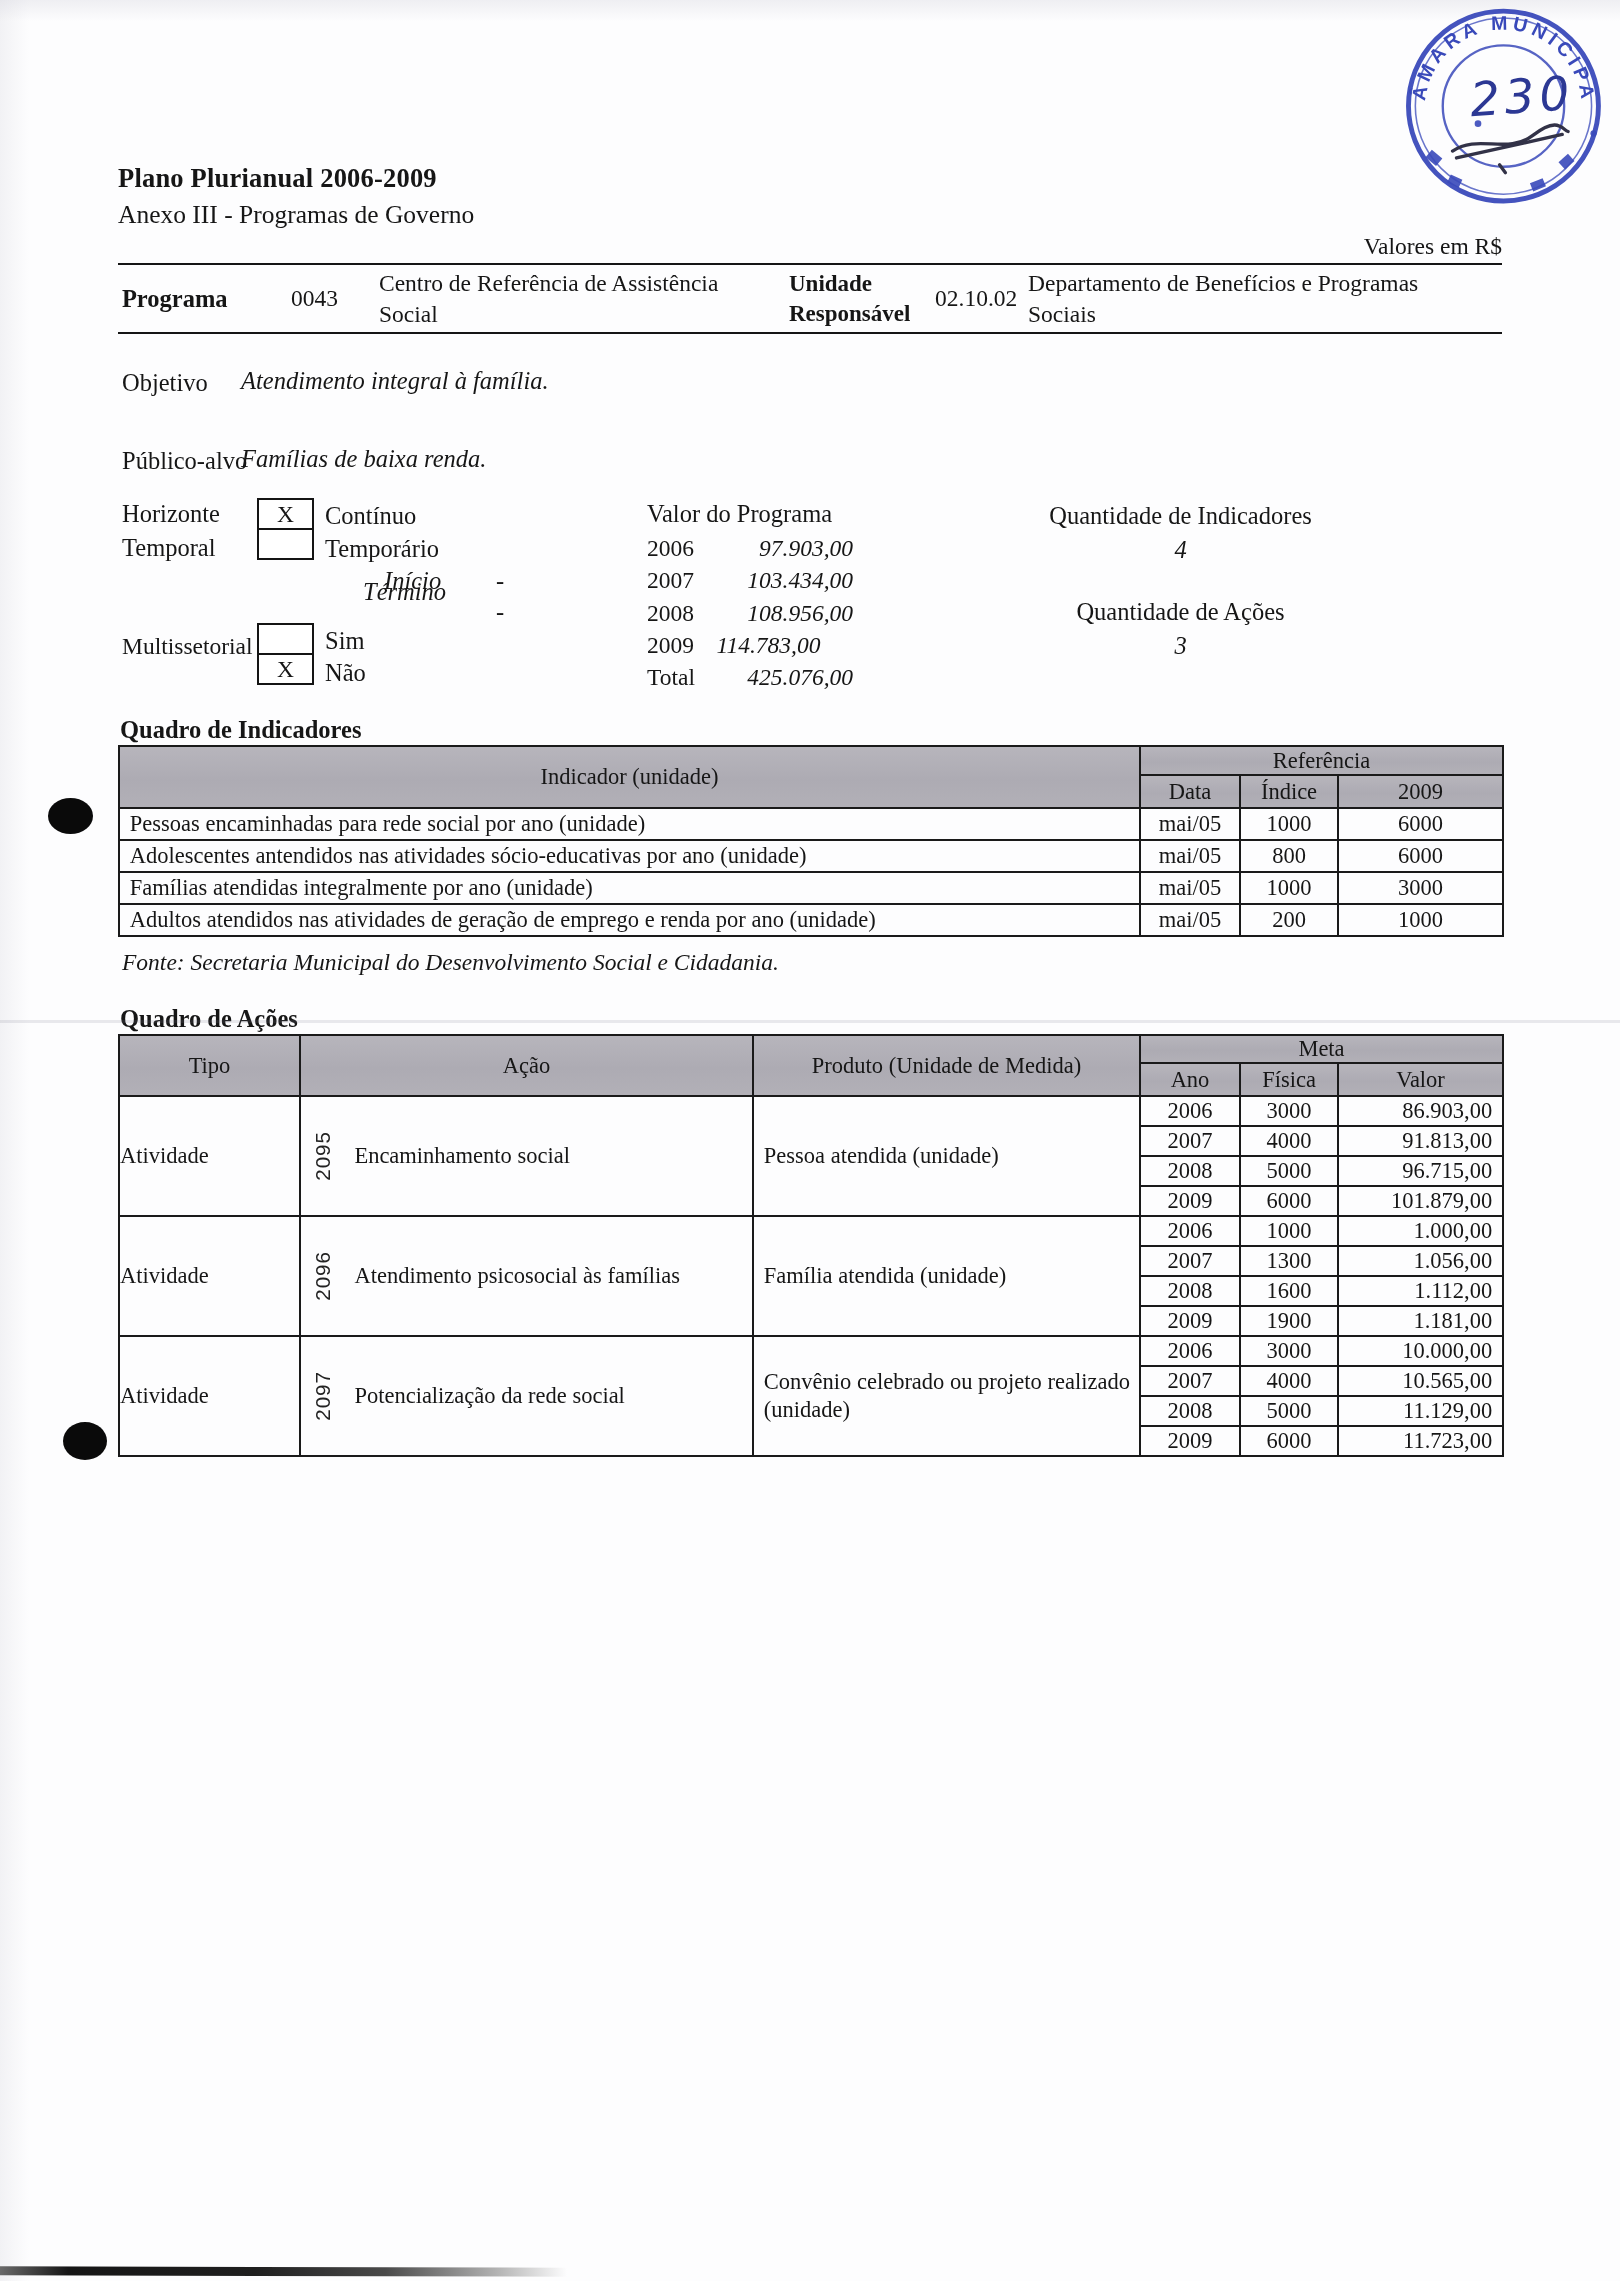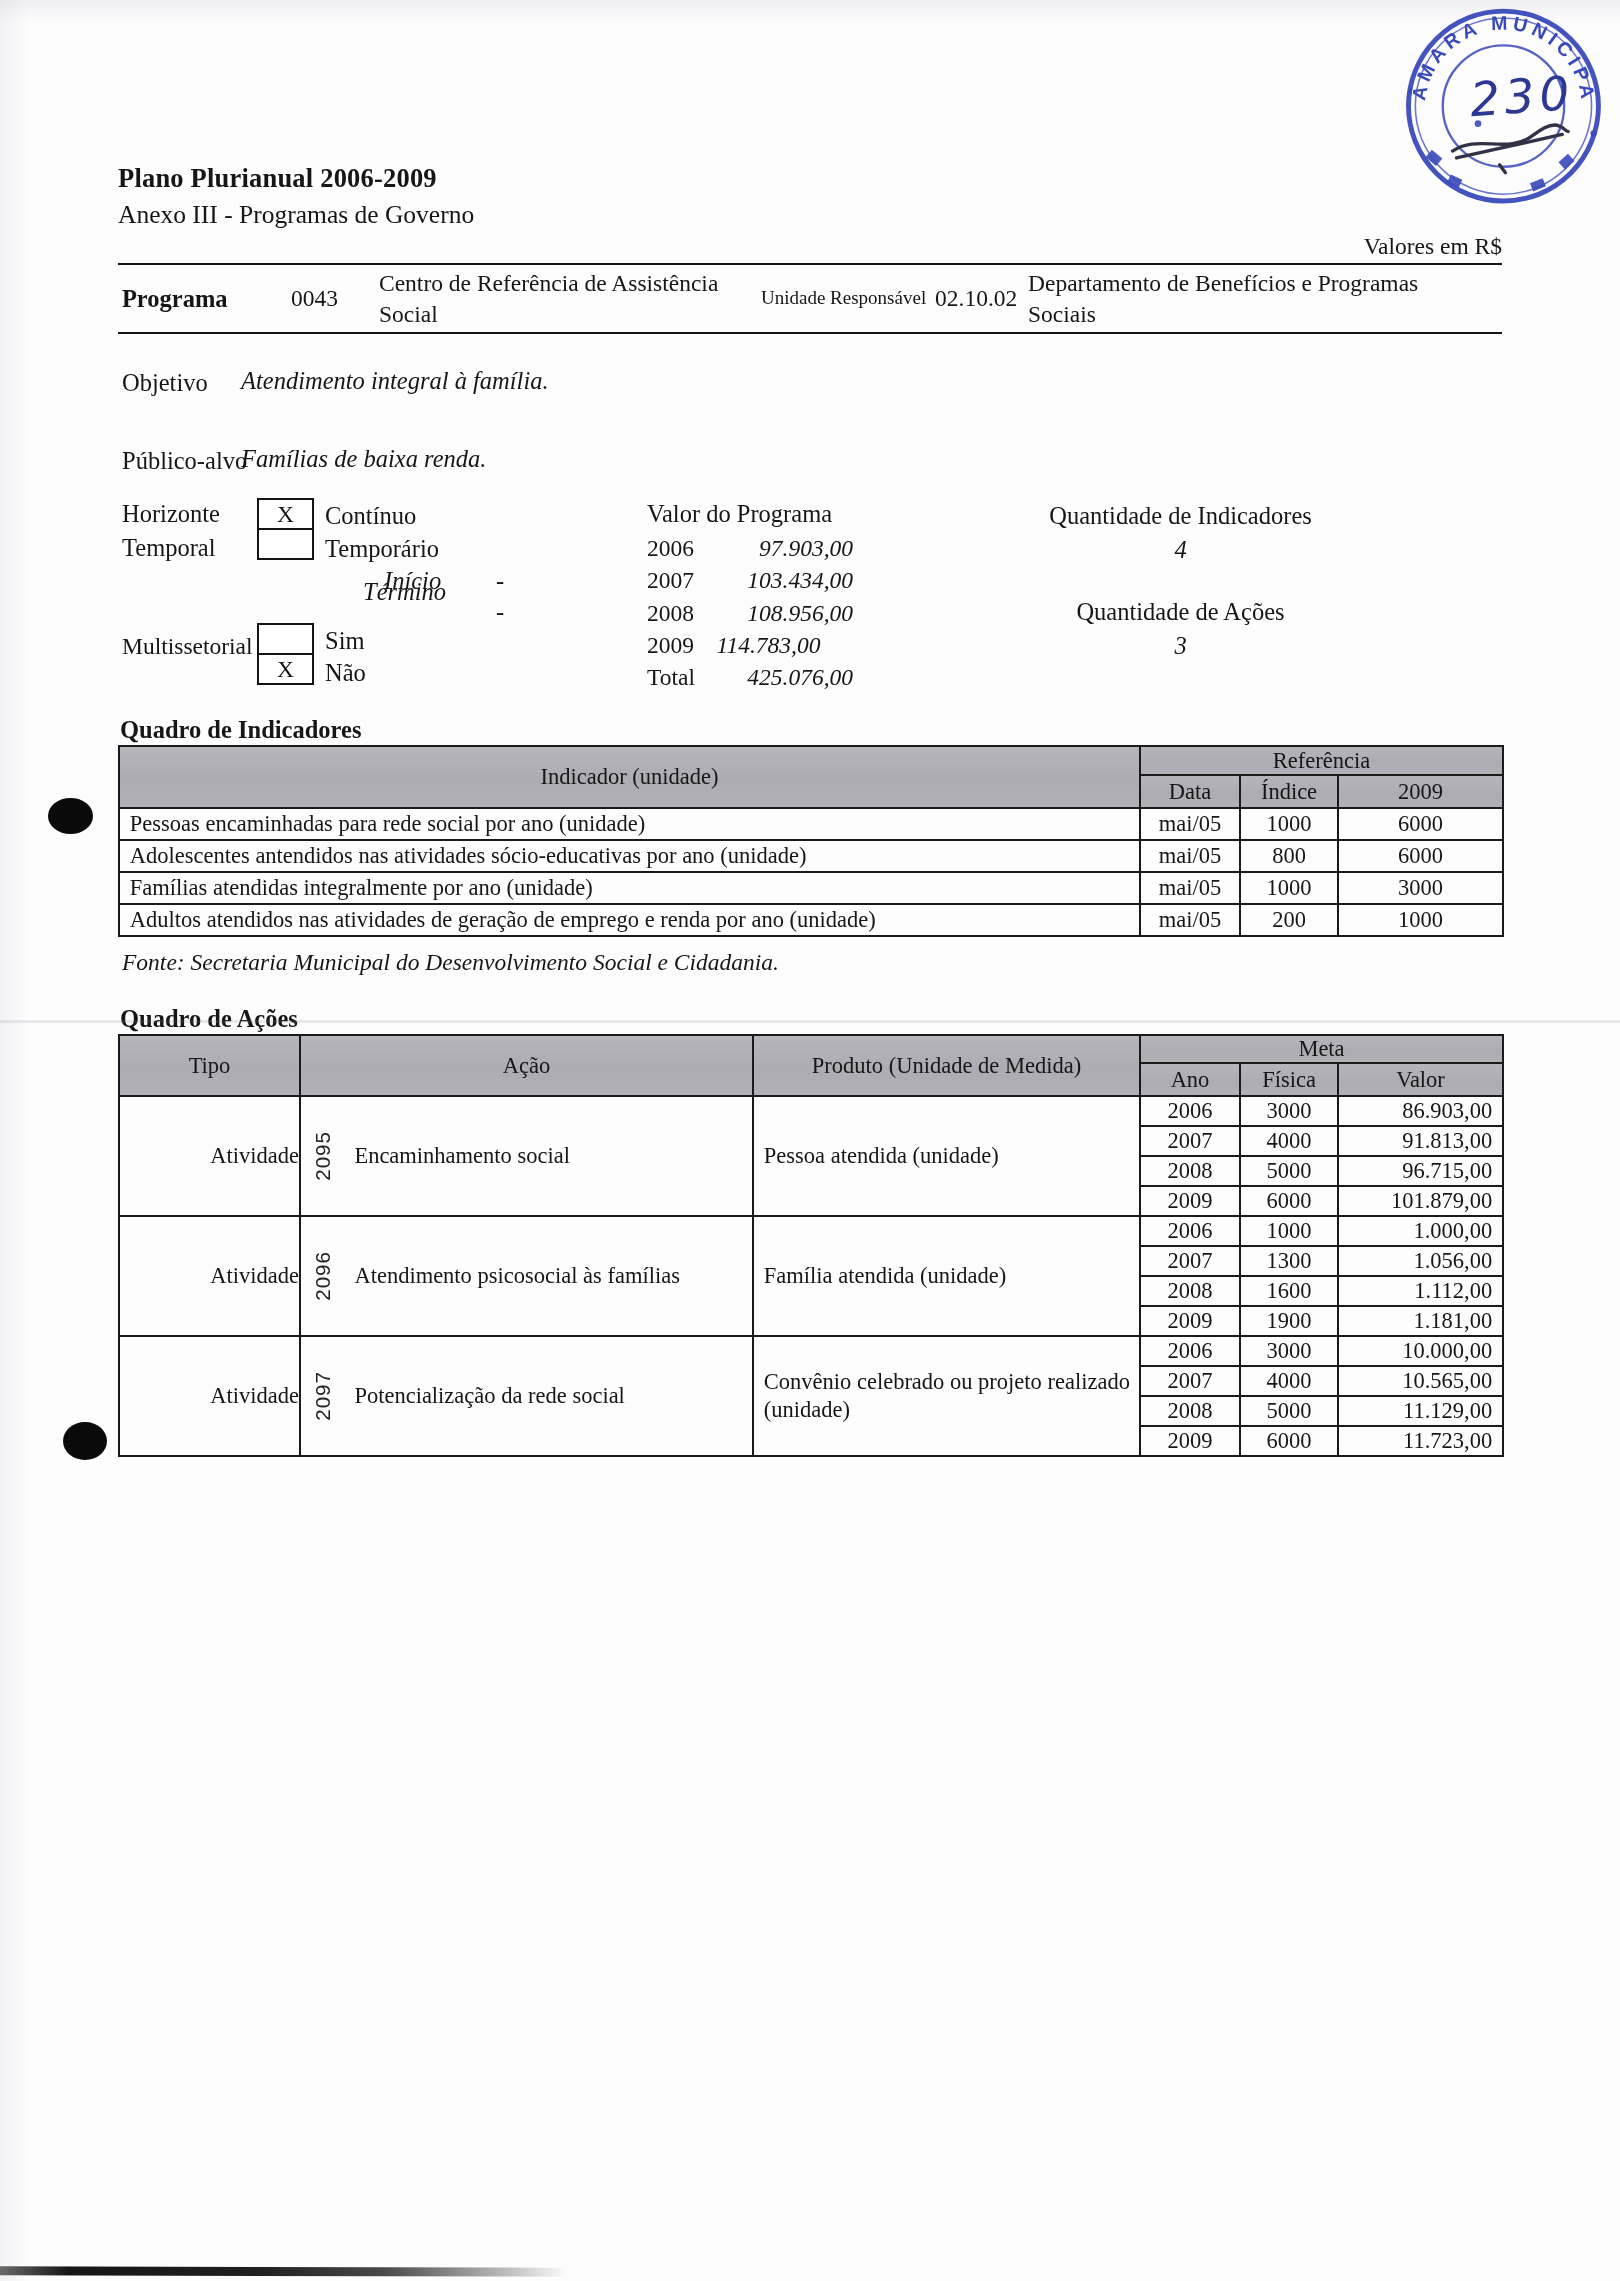--- a/index.html
+++ b/index.html
@@ -24,21 +24,21 @@
 
   
   .prog-band {
     left:118px; top:263px; width:1384px; height:71px;
     border-top:2.9px solid #151515; border-bottom:2.9px solid #151515;
   }
   .prog-band .cell { position:absolute; top:0; height:100%; display:flex; align-items:center; }
   .p-label   { left:3.9px;   font-size:24.5px; font-weight:bold; }
   .p-code    { left:173px; font-size:23.5px; }
   .p-name    { left:261px; width:345px; font-size:23.5px; line-height:1.28; }
-  .p-unit    { left:643px; width:181px; font-size:19px; font-weight:normal; line-height:1.28; }
+  .p-unit    { left:671px; width:181px; font-size:23px; font-weight:bold; line-height:1.28; }
   .p-ucode   { left:817px; font-size:23.5px; }
   .p-dept    { left:910px; width:461px; font-size:23.5px; line-height:1.28; }
 
   
   .row-label { font-size:24.5px; }
   .row-value { font-size:24.5px; font-style:italic; }
 
   
   .chk {
     position:absolute; width:57px; height:32px; border:2.5px solid #141414;
@@ -70,21 +70,21 @@
   .ind-table { top:745px; }
   .ind-table .h-top { height:29px; }
   .ind-table .h-sub { height:33px; }
   .ind-table td.ind-label { padding-left:9.8px; height:32px; }
   .ind-table td.c { text-align:center; height:32px; }
 
   .act-table { top:1034px; }
   .act-table .h-top { height:27.4px; }
   .act-table .h-sub { height:33px; }
   .act-table td { height:30px; }
-  .tipo-cell { text-align:right; }
+  .tipo-cell { text-align:left; }
   .acao-wrap { display:flex; align-items:center; gap:19.6px; padding-left:9.8px; }
   .action-code {
     writing-mode:vertical-rl; transform:rotate(180deg);
     font-family:"Liberation Sans","DejaVu Sans",sans-serif;
     font-size:20.6px; letter-spacing:1px; color:#222;
   }
   .produto-cell { padding-left:9.8px; line-height:1.25;border-radius:19px; }
   .meta-c { text-align:center; }
   .meta-v { text-align:right; padding-right:9.8px; }
   .group-start td { border-top:2.9px solid #151515; }

